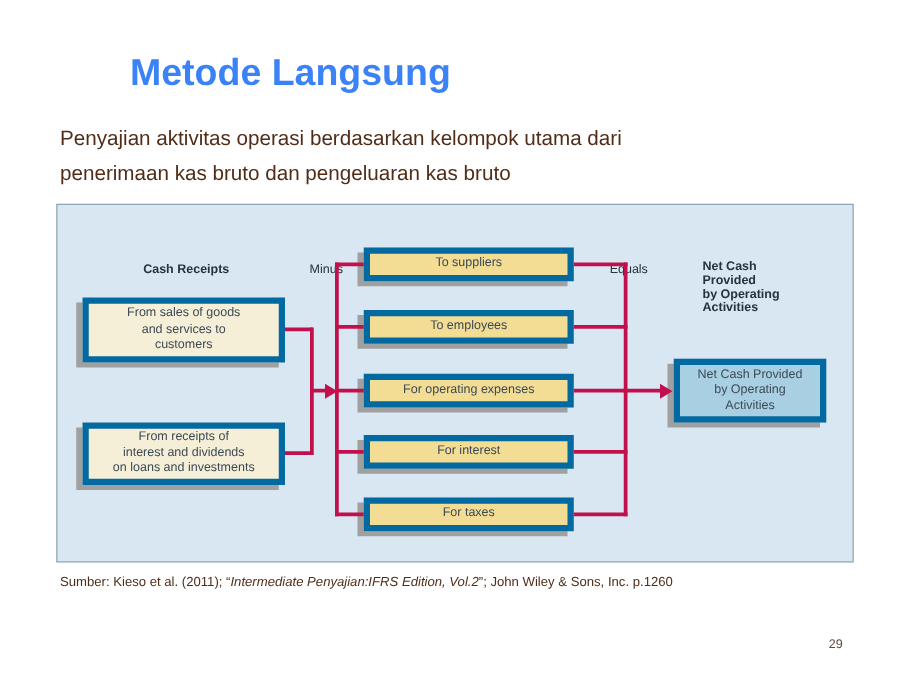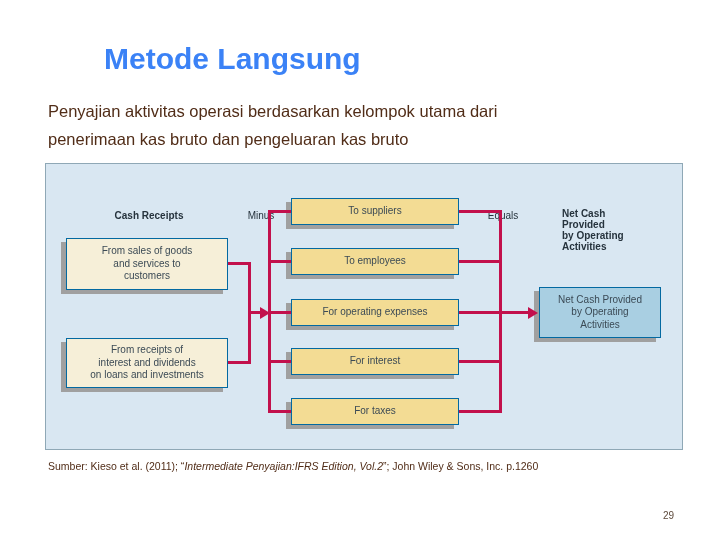--- a/index.html
+++ b/index.html
@@ -18,21 +18,21 @@
   .diagram{
     position:absolute;left:45px;top:163px;width:638px;height:287px;
     background:#d9e7f2;border:1px solid #8fa8b6;box-sizing:border-box;
   }
   .hdr{
     position:absolute;top:10px;transform:translateX(-50%);
     font-size:10px;color:#26333d;white-space:pre-line;text-align:left;line-height:11px;margin-top:36px;
   }
   .hdr.bold{font-weight:bold;}
   .box{
-    position:absolute;box-sizing:border-box;border:1px solid #0369a1;
+    position:absolute;box-sizing:border-box;border:5px solid #0369a1;
     box-shadow:-5px 4px 0 #a0a0a0;
     display:flex;align-items:center;justify-content:center;text-align:center;
     font-size:10px;line-height:12.5px;color:#3b4a55;white-space:pre-line;
   }
   .receipt{background:#f6efd8;left:20px;width:162px;}
   .payment{background:#f3dc94;left:245px;width:168px;height:27px;}
   .result{background:#a9cfe2;left:493px;top:123px;width:122px;height:51px;}
   .hl{position:absolute;height:3px;background:#c2104c;}
   .vl{position:absolute;width:3px;background:#c2104c;}
   .arrowhead{

